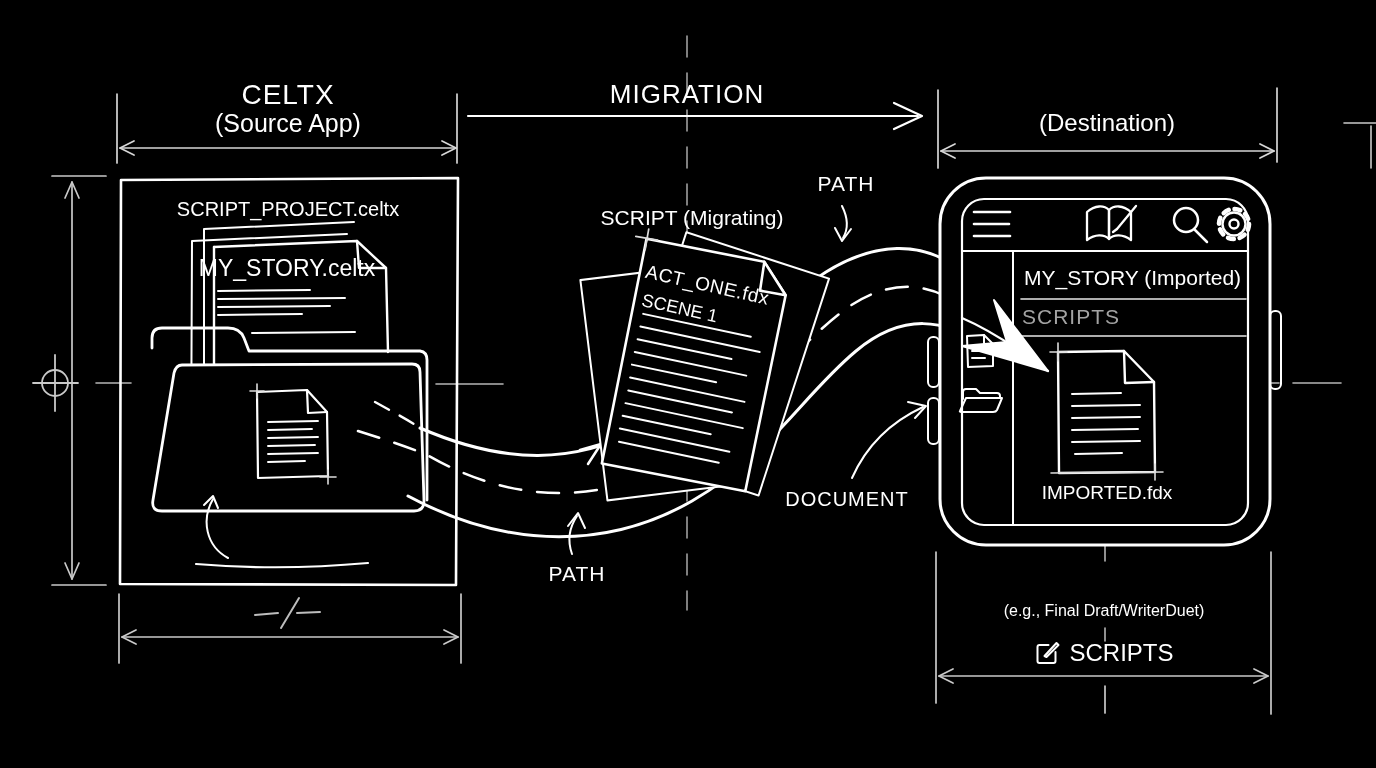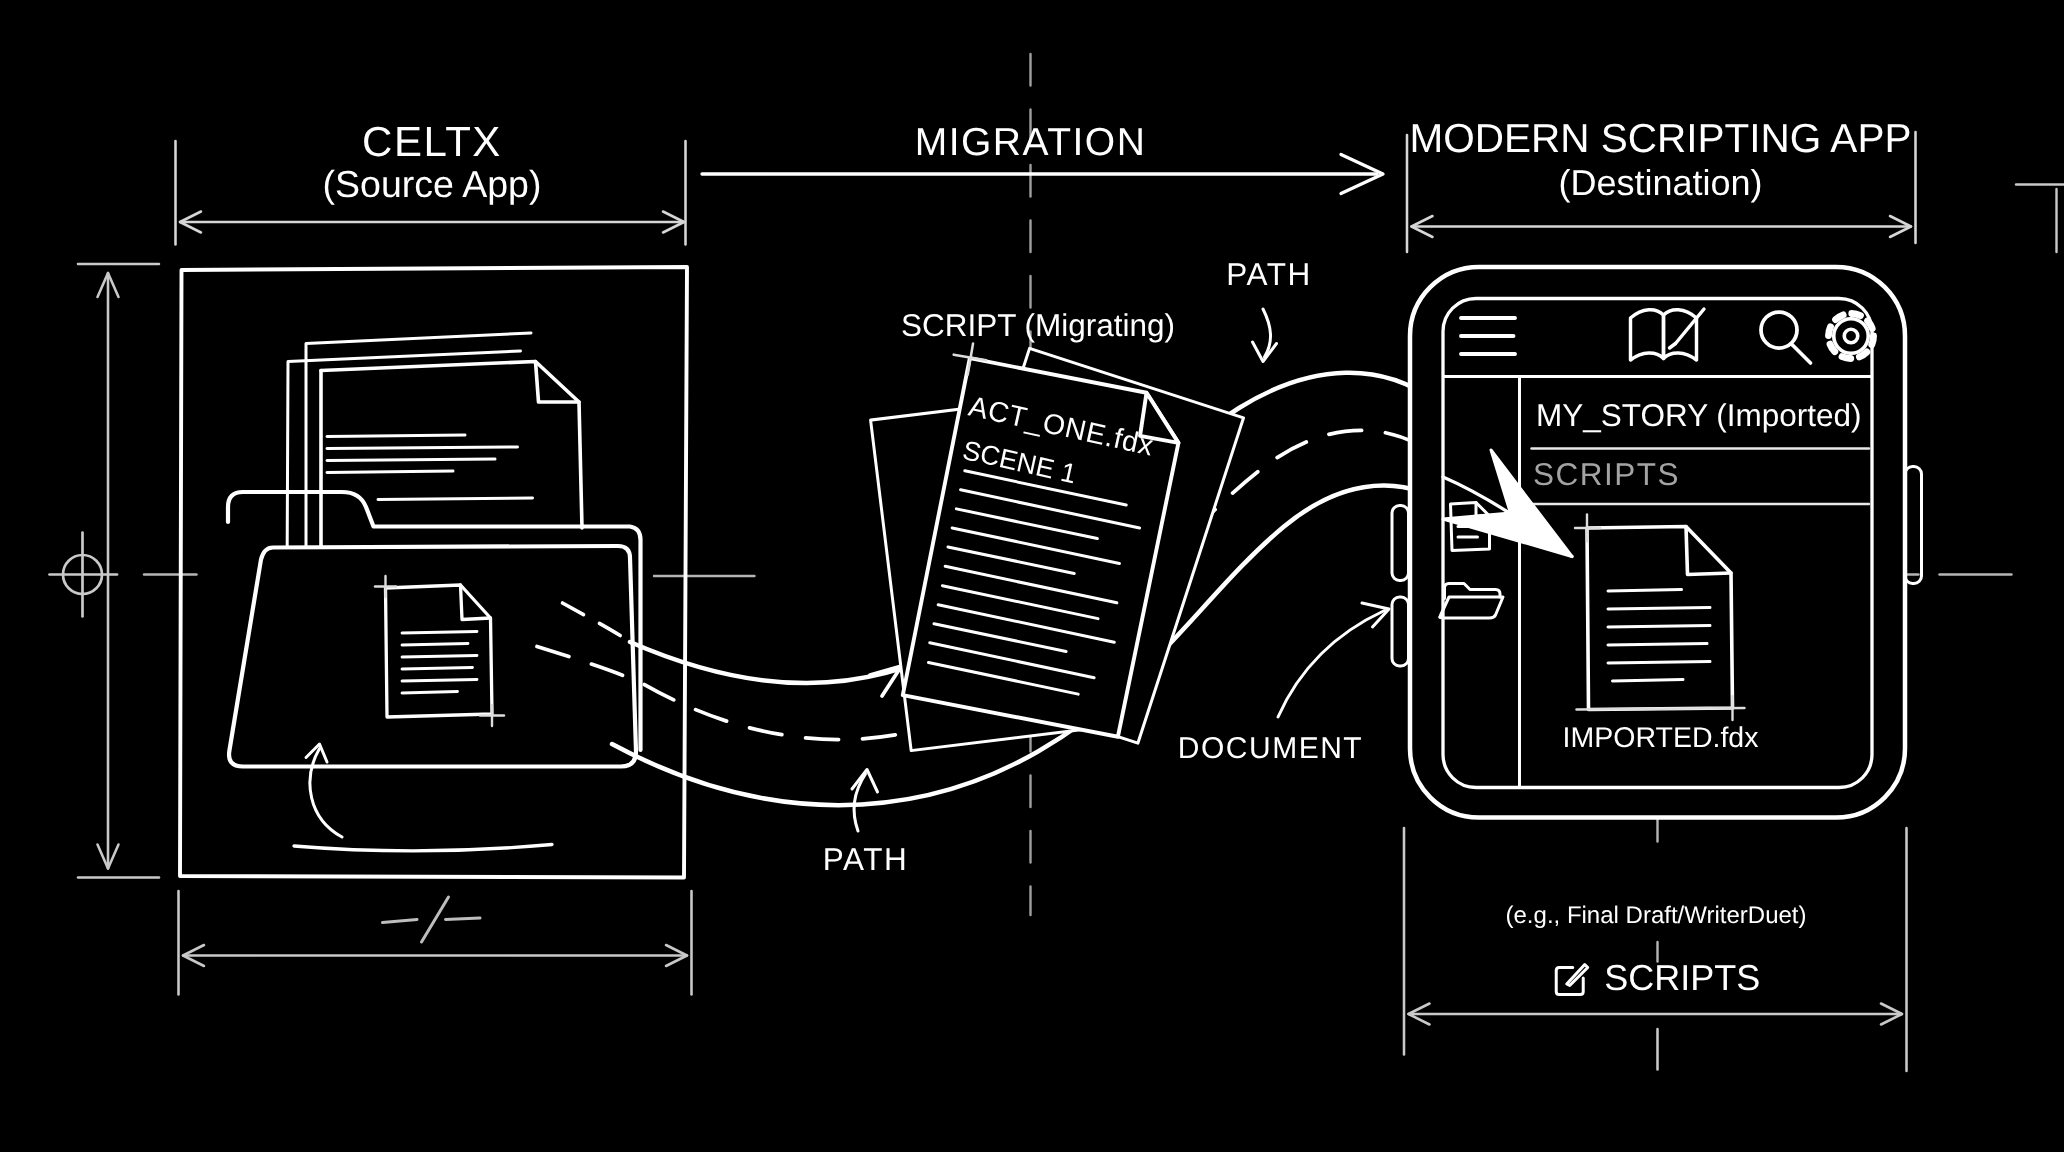--- a/index.html
+++ b/index.html
@@ -284,23 +284,24 @@
     <path d="M 852 478 C 868 442 895 420 923 407"></path>
     <polyline points="908,402 926,406 915,418"></polyline>
   </g>
 </svg>
 
 <div class="label ctr" style="left:288px;top:80px;font-size:28px;letter-spacing:1px;">CELTX</div>
 <div class="label ctr" style="left:288px;top:110px;font-size:25px;">(Source App)</div>
 
 <div class="label ctr" style="left:687px;top:80px;font-size:26px;letter-spacing:1px;">MIGRATION</div>
 
-<div class="label ctr" style="left:1107px;top:78px;font-size:27px;">MODERN SCRIPTING APP</div>
 <div class="label ctr" style="left:1107px;top:110px;font-size:24px;">(Destination)</div>
 
+<div class="label ctr" style="left:288px;top:198px;font-size:20px;">SCRIPT_PROJECT.celtx</div>
+<div class="label ctr" style="left:287px;top:256px;font-size:23px;">MY_STORY.celtx</div>
 
 <div class="label ctr" style="left:692px;top:206px;font-size:21px;">SCRIPT (Migrating)</div>
 <div class="label rot" style="left:648px;top:262px;font-size:19px;letter-spacing:0.5px;">ACT_ONE.fdx</div>
 <div class="label rot" style="left:644px;top:291px;font-size:18px;">SCENE 1</div>
 
 <div class="label ctr" style="left:846px;top:172px;font-size:21px;letter-spacing:1px;">PATH</div>
 <div class="label ctr" style="left:577px;top:562px;font-size:21px;letter-spacing:1px;">PATH</div>
 <div class="label ctr" style="left:847px;top:488px;font-size:20px;letter-spacing:1px;">DOCUMENT</div>
 
 <div class="label" style="left:1024px;top:266px;font-size:21px;">MY_STORY (Imported)</div>

